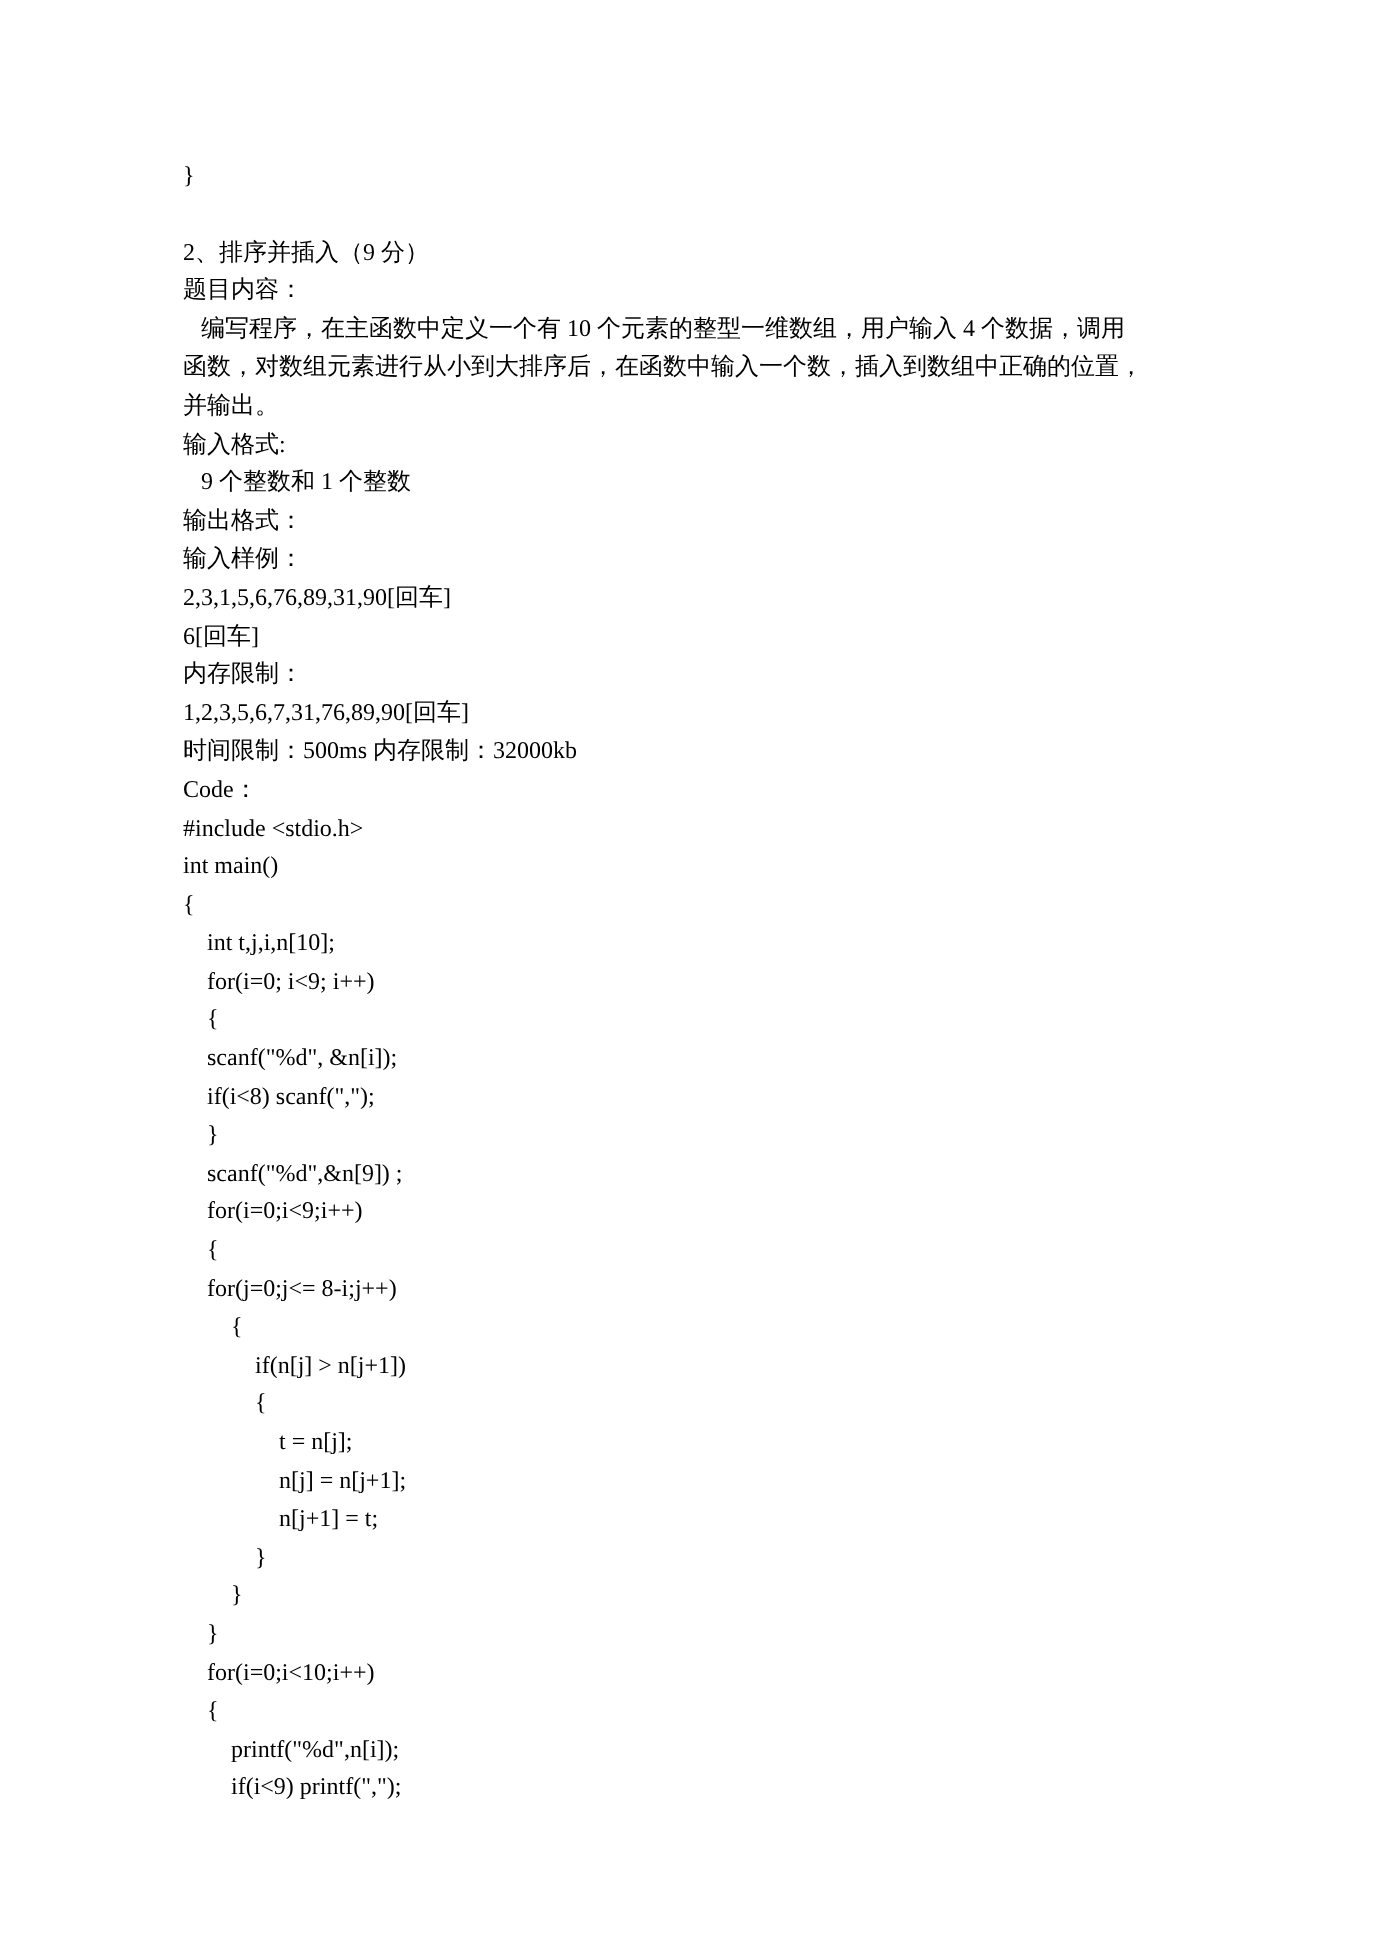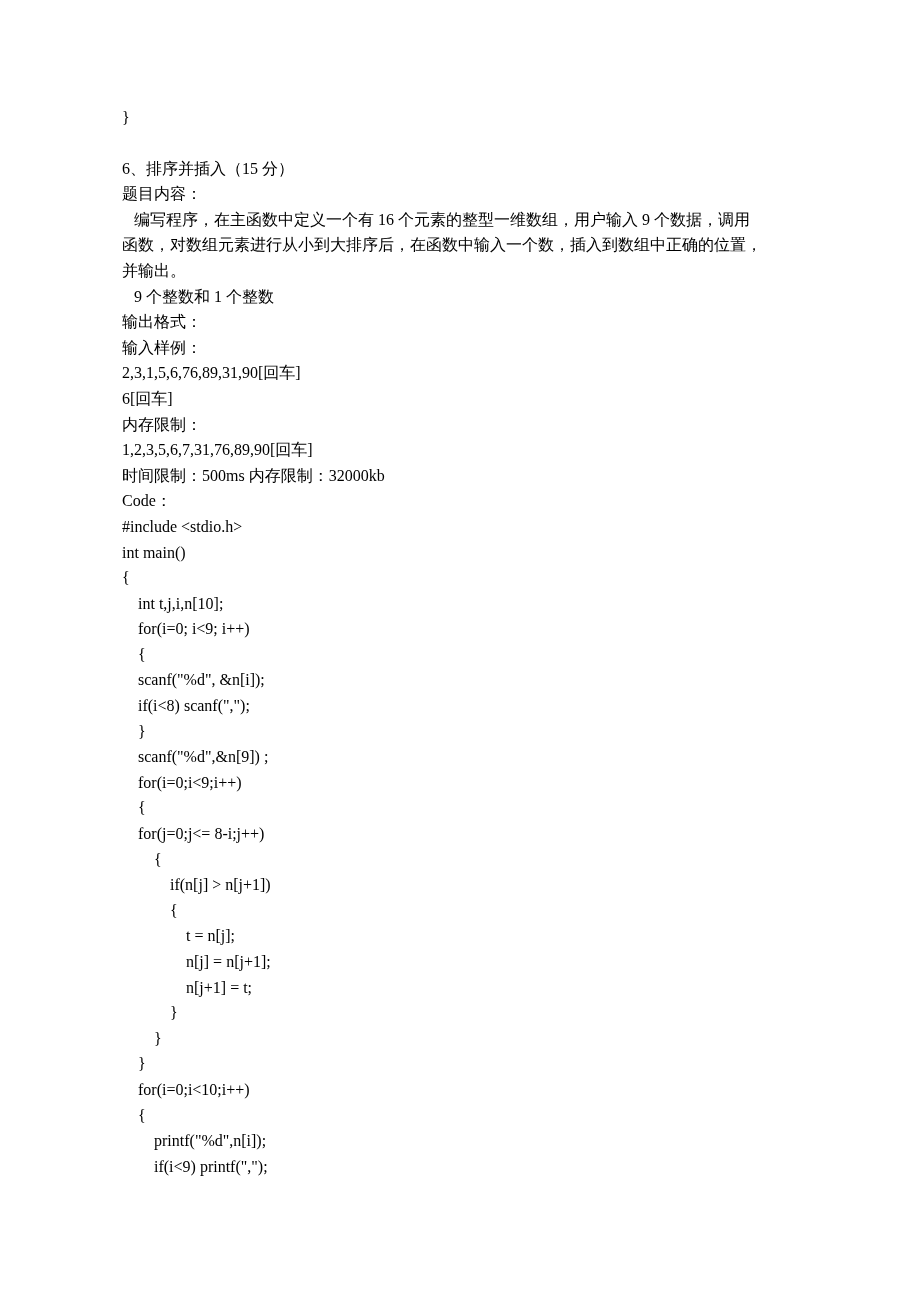--- a/index.html
+++ b/index.html
@@ -23,25 +23,26 @@
   .spacer {
     height: 25px;
   }
 </style>
 </head>
 <body>
 
 <div class="page">
   <p class="line">}</p>
   <div class="spacer"></div>
-  <p class="line">6、排序并插入（15 分）</p>
+  <p class="line">2、排序并插入（9 分）</p>
   <p class="line">题目内容：</p>
-  <p class="line">   编写程序，在主函数中定义一个有 16 个元素的整型一维数组，用户输入 9 个数据，调用</p>
+  <p class="line">   编写程序，在主函数中定义一个有 10 个元素的整型一维数组，用户输入 4 个数据，调用</p>
   <p class="line">函数，对数组元素进行从小到大排序后，在函数中输入一个数，插入到数组中正确的位置，</p>
   <p class="line">并输出。</p>
+  <p class="line">输入格式:</p>
   <p class="line">   9 个整数和 1 个整数</p>
   <p class="line">输出格式：</p>
   <p class="line">输入样例：</p>
   <p class="line">2,3,1,5,6,76,89,31,90[回车]</p>
   <p class="line">6[回车]</p>
   <p class="line">内存限制：</p>
   <p class="line">1,2,3,5,6,7,31,76,89,90[回车]</p>
   <p class="line">时间限制：500ms 内存限制：32000kb</p>
   <p class="line">Code：</p>
   <p class="line">#include &lt;stdio.h&gt;</p>

